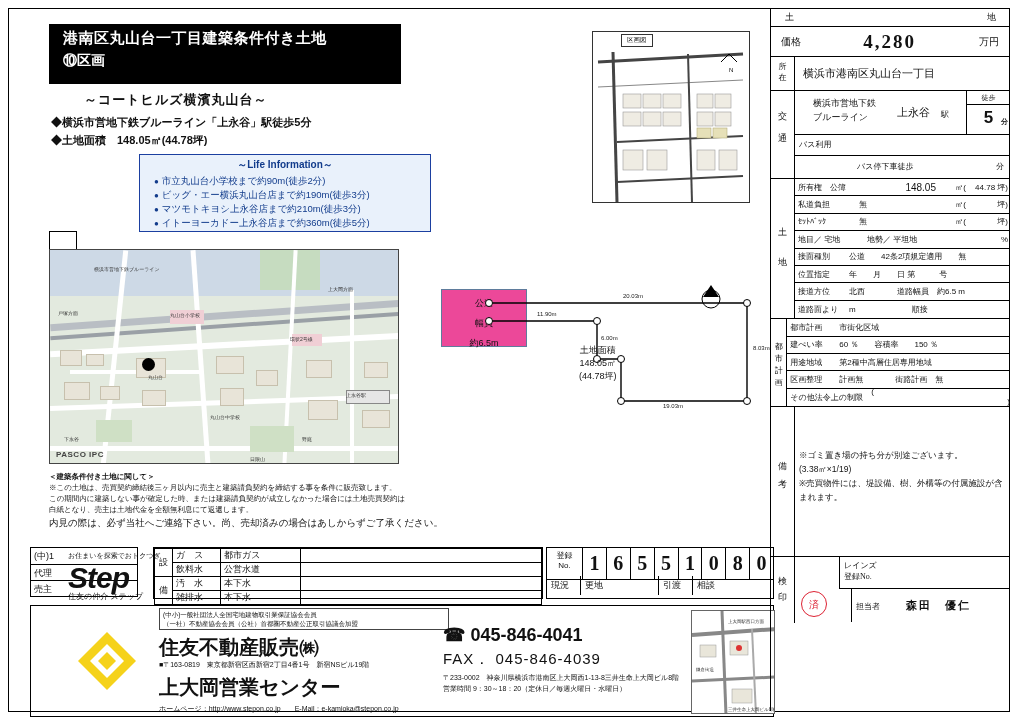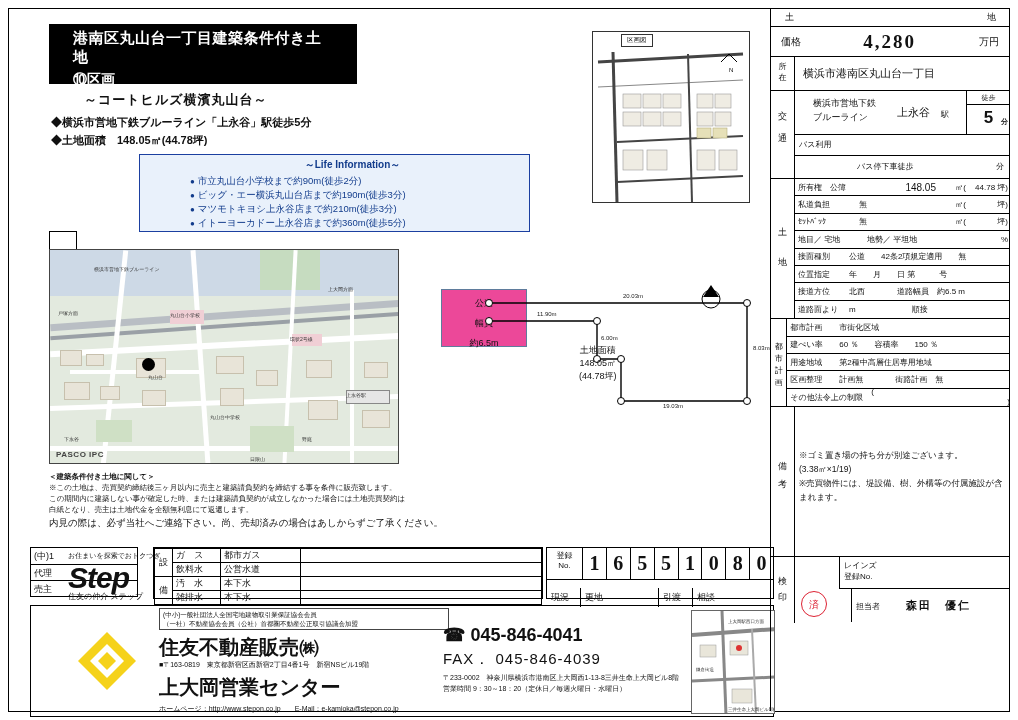--- a/index.html
+++ b/index.html
@@ -12,29 +12,29 @@
     color:#111;
     position:relative;
     overflow:hidden;
   }
   .sheet { position:absolute; left:0; top:0; width:1018px; height:720px; }
   .frame { position:absolute; left:8px; top:8px; width:1002px; height:704px; border:1.5px solid #000; }
 
   
   .left { position:absolute; left:9px; top:9px; width:760px; height:702px; }
 
-  .title-block { position:absolute; left:40px; top:15px; width:308px; height:60px; background:#000; color:#fff; padding:5px 24px; }
+  .title-block { position:absolute; left:40px; top:15px; width:352px; height:60px; background:#000; color:#fff; padding:5px 14px; }
   .title-block .t1 { font-size:15px; font-weight:bold; letter-spacing:0.5px; }
   .title-block .t2 { font-size:14px; font-weight:bold; margin-top:4px; }
 
   .subtitle { position:absolute; left:75px; top:82px; font-size:13px; font-weight:bold; letter-spacing:1px; }
   .bullets { position:absolute; left:42px; top:104px; font-size:11px; line-height:18px; font-weight:bold; }
   .bullets div { white-space:nowrap; }
 
-  .life-box { position:absolute; left:130px; top:145px; width:391px; height:78px; border:1px solid #1b3fa0; background:#e9f1fb;padding-left:36px; }
+  .life-box { position:absolute; left:130px; top:145px; width:292px; height:78px; border:1px solid #1b3fa0; background:#e9f1fb; }
   .life-title { text-align:center; font-size:10px; color:#123c8c; font-weight:bold; padding-top:3px; }
   .life-list { padding:2px 0 0 14px; }
   .life-list div { font-size:9.5px; color:#123c8c; line-height:13px; }
   .life-list div::before { content:"\25CF"; margin-right:3px; font-size:8px; }
 
   .annai-label { position:absolute; left:40px; top:222px; width:28px; height:30px; border:1px solid #000; font-size:9px; text-align:center; line-height:14px; padding-top:1px; }
 
   
   .map { position:absolute; left:40px; top:240px; width:350px; height:215px; border:1px solid #444; background:#dfe7e0; overflow:hidden; }
   .map .road { position:absolute; background:#ffffff; }
@@ -76,21 +76,21 @@
 
   .util-tbl { position:absolute; left:135px; top:2px; width:390px; height:52px; border:1px solid #000; }
   .util-tbl table { border-collapse:collapse; width:100%; height:100%; font-size:9px; }
   .util-tbl td { border:1px solid #000; padding:0 3px; }
 
   .num-tbl { position:absolute; left:528px; top:2px; width:228px; height:52px; border:1px solid #000; }
   .num-tbl .lab { position:absolute; left:0; top:0; width:36px; height:32px; border-right:1px solid #000; border-bottom:1px solid #000; font-size:8px; text-align:center; padding-top:3px; line-height:10px; }
   .num-tbl .digits { position:absolute; left:36px; top:0; height:32px; border-bottom:1px solid #000; width:190px; display:flex; }
   .num-tbl .digits span { flex:1; border-right:1px solid #000; font-size:20px; font-weight:bold; text-align:center; line-height:30px; font-family:"Liberation Serif", serif; }
   .num-tbl .digits span:last-child { border-right:none; }
-  .num-tbl .row2 { position:absolute; left:0; top:40px; height:19px; width:226px; display:flex; font-size:9px; }
+  .num-tbl .row2 { position:absolute; left:0; top:28px; height:19px; width:226px; display:flex; font-size:9px; }
   .num-tbl .row2 div { border-right:1px solid #000; padding:0 4px; line-height:18px; }
   .num-tbl .row2 div:last-child { border-right:none; }
 
   .footer { position:absolute; left:12px; top:60px; width:744px; height:112px; border:1px solid #000; }
   .f-assoc { position:absolute; left:128px; top:2px; width:290px; font-size:6.5px; line-height:9px; border:1px solid #444; padding:1px 3px; }
   .f-name { position:absolute; left:128px; top:28px; font-size:20px; font-weight:bold; }
   .f-name2 { position:absolute; left:128px; top:68px; font-size:20px; font-weight:bold; }
   .f-addr { position:absolute; left:128px; top:54px; font-size:7px; }
   .f-url { position:absolute; left:128px; top:98px; font-size:7px; }
   .diamond { position:absolute; left:45px; top:24px; width:62px; height:62px; }
@@ -147,21 +147,21 @@
   .trow .c2 { flex:1; }
 
   .bikou { display:flex; height:150px; border-bottom:1px solid #000; }
   .bikou .k { width:24px; border-right:1px solid #000; font-size:9px; text-align:center; padding-top:50px; line-height:18px; }
   .bikou .v { flex:1; font-size:8.5px; padding:5px 4px; line-height:14px; }
 
   .kenin { display:flex; height:66px; }
   .kenin .k { width:24px; border-right:1px solid #000; font-size:9px; text-align:center; padding-top:16px; line-height:16px; }
   .kenin .v { flex:1; position:relative; }
   .kenin .stamp { position:absolute; left:6px; top:34px; width:26px; height:26px; border:1px solid #d23; border-radius:50%; color:#d23; font-size:10px; text-align:center; line-height:25px; }
-  .kenin .rz { position:absolute; left:44px; top:0; right:0; height:32px; border-bottom:1px solid #000; border-left:1px solid #000; font-size:8px; padding:3px 0 12px 4px; line-height:11px; }
+  .kenin .rz { position:absolute; left:44px; top:0; right:0; height:32px; border-bottom:1px solid #000; border-left:1px solid #000; font-size:8px; padding:3px 0 12px 4px; line-height:11px;font-family:Liberation Serif, serif; }
   .kenin .tn { position:absolute; left:56px; top:32px; right:0; height:33px; border-left:1px solid #000; font-size:8px; padding-left:4px; line-height:32px; }
   .kenin .tn b { font-size:11px; margin-left:26px; letter-spacing:2px; font-weight:bold; }
 
   .vert { writing-mode:vertical-rl; text-orientation:upright; }
 </style>
 </head>
 <body>
 
 <div class="sheet">
   <div class="frame"></div>

